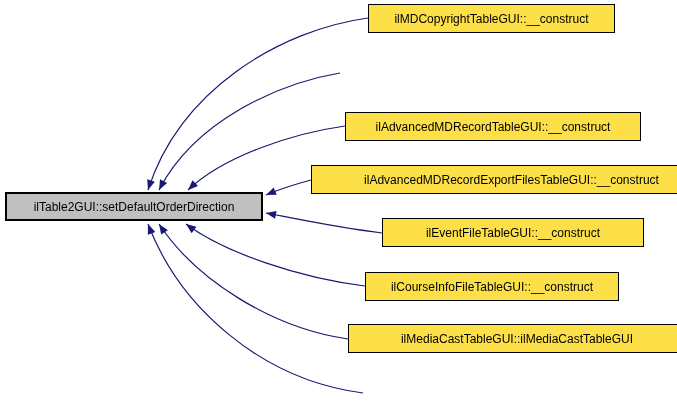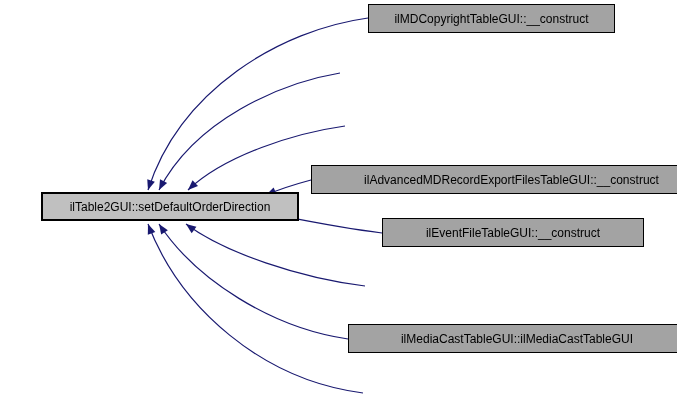--- a/index.html
+++ b/index.html
@@ -32,28 +32,27 @@
     display: flex;
     align-items: center;
     justify-content: center;
     white-space: nowrap;
     font-size: 12px;
     color: #000000;
     height: 29px;
     padding: 0 3px;
   }
   .caller {
-    background: #a3a3a3;
+    background: #fde047;
     border: 1px solid #000000;
     cursor: pointer;
   }
   .central {
     background: #c0c0c0;
     border: 2px solid #000000;
-    margin-left: 36px;
   }
   .n-central { left: 5px;   top: 192px; width: 258px; }
   .n-c1      { left: 368px; top: 4px;   width: 247px; }
   .n-c2      { left: 340px; top: 59px;  width: 303px; }
   .n-c3      { left: 345px; top: 112px; width: 296px; }
   .n-c4      { left: 311px; top: 165px; width: 401px; }
   .n-c5      { left: 382px; top: 218px; width: 262px; }
   .n-c6      { left: 365px; top: 272px; width: 254px; }
   .n-c7      { left: 348px; top: 324px; width: 338px; }
   .n-c8      { left: 363px; top: 378px; width: 258px; }
@@ -77,22 +76,24 @@
     <path class="edge" stroke="#191970" d="M365,286 C300,278 225,253 186,224" marker-end="url(#arrow)"></path>
     <path class="edge" stroke="#191970" d="M348,339 C272,328 196,280 159,224" marker-end="url(#arrow)"></path>
     <path class="edge" stroke="#191970" d="M363,393 C262,380 180,308 148,224" marker-end="url(#arrow)"></path>
   </svg>
 
   <div class="node central n-central">ilTable2GUI::setDefaultOrderDirection</div>
 
   <div class="node caller n-c1">ilMDCopyrightTableGUI::__construct</div>
 
 
+  <div class="node caller n-c3">ilAdvancedMDRecordTableGUI::__construct</div>
 
   <div class="node caller n-c4">ilAdvancedMDRecordExportFilesTableGUI::__construct</div>
 
   <div class="node caller n-c5">ilEventFileTableGUI::__construct</div>
 
+  <div class="node caller n-c6">ilCourseInfoFileTableGUI::__construct</div>
 
   <div class="node caller n-c7">ilMediaCastTableGUI::ilMediaCastTableGUI</div>
 
 
 </div>
 
 </body></html>

